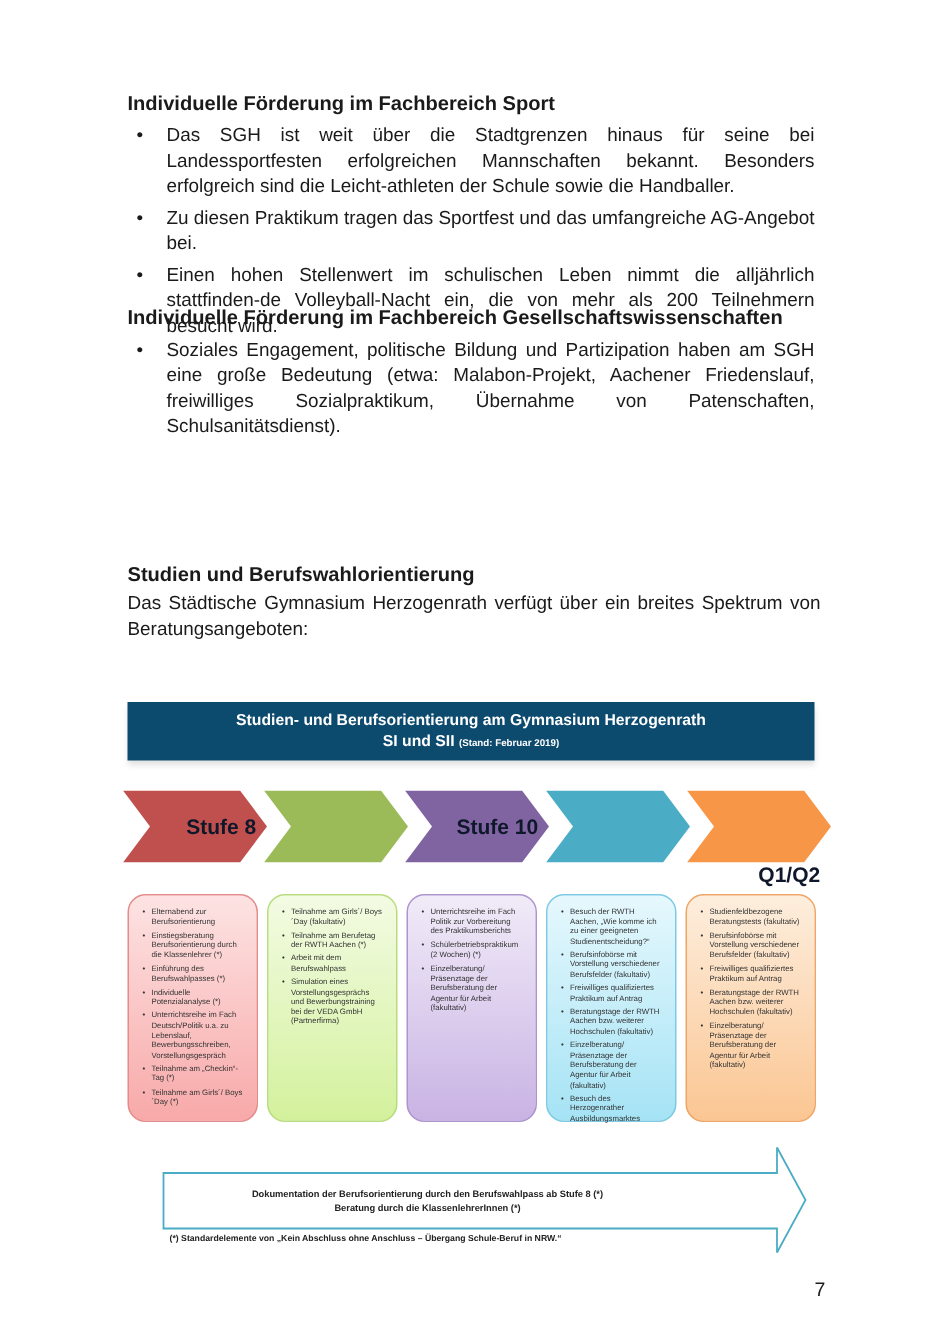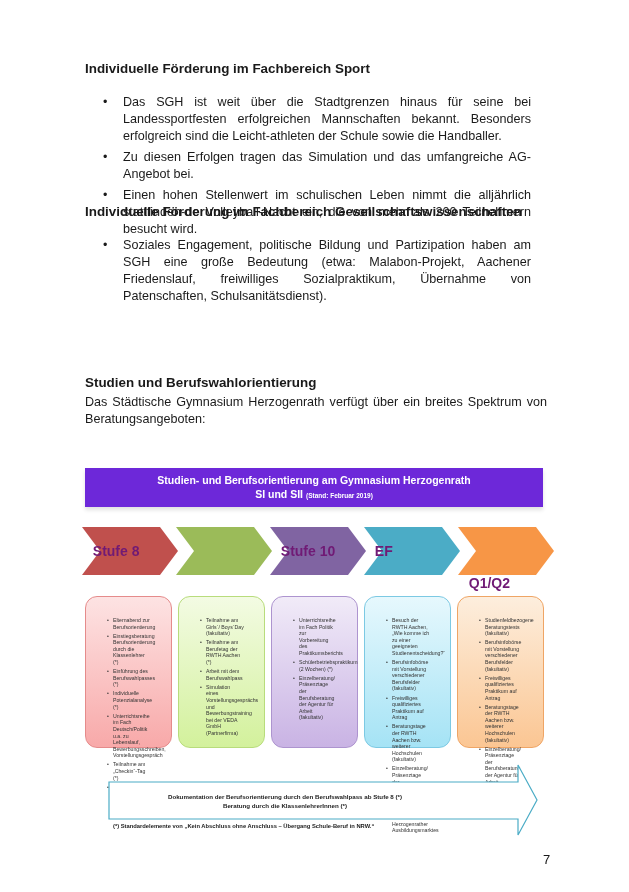--- a/index.html
+++ b/index.html
@@ -1,38 +1,38 @@
 <!DOCTYPE html>
 <html><head>
 <meta charset="utf-8">
 <style>
   html, body { margin: 0; padding: 0; background: #ffffff; }
   body { width: 629px; height: 892px; position: relative; overflow: hidden;
          font-family: "Liberation Sans", sans-serif; color: #1a1a1a; }
   .page { position: absolute; left: 0; top: 0; width: 629px; height: 892px; border-radius: 18px; }
   .text-block { position: absolute; left: 85px; width: 462px; font-size: 12.6px; line-height: 17px; }
   h2 { font-size: 13.4px; font-weight: bold; margin: 0 0 2px 0; line-height: 18px; }
-  ul { list-style: none; margin: 16px; padding: 0; }
+  ul { list-style: none; margin: 4px; padding: 0; }
   li { position: relative; padding-left: 22px; margin-bottom: 4px; text-align: justify; }
   li::before { content: "•"; position: absolute; left: 2px; top: 0; }
   p { margin: 0; text-align: justify; }
 
   #sec-sport { top: 60px; }
   #sec-gesell { top: 203px; }
   #sec-studien { top: 374px; }
 
   .banner { position: absolute; left: 85px; top: 468px; width: 458px; height: 39px;
-            background: #6d28d9; color: #fff; text-align: center; font-weight: bold;
+            background: #0c4a6e; color: #fff; text-align: center; font-weight: bold;
             font-size: 10.5px; line-height: 14px; padding-top: 5px; box-sizing: border-box;
             box-shadow: 0 3px 4px rgba(0,0,0,0.12); }
   .banner .small { font-size: 6.5px; }
 
   .chevrons { position: absolute; left: 80px; top: 527px; width: 480px; height: 48px; }
-  .chev-label { position: absolute; top: 0; height: 56px; line-height: 48px; color: #701a75;
-                font-weight: bold; font-size: 14px; text-align: left; }
+  .chev-label { position: absolute; top: 0; height: 56px; line-height: 48px; color: #0f172a;
+                font-weight: bold; font-size: 14px; text-align: right; }
 
   .card { position: absolute; top: 596px; width: 87px; height: 152px; border-radius: 12px;
           box-sizing: border-box; padding: 4px 4px 4px 5px; font-size: 5.2px; line-height: 6.6px; color: #333; }
   .card ul li { padding-left: 6px; margin-bottom: 2.5px; text-align: left; }
   .card ul li::before { left: 0; }
   .card-red { left: 85px; background: linear-gradient(#fde3e3, #f8a9a9); border: 1px solid #e58b8b; }
   .card-green { left: 178px; background: linear-gradient(#f3fbe3, #d3f19c); border: 1px solid #b8dc7c; }
   .card-purple { left: 271px; background: linear-gradient(#f1ebf8, #c9b3e4); border: 1px solid #ad94cf; }
   .card-blue { left: 364px; background: linear-gradient(#e6f8fd, #a5e3f5); border: 1px solid #7cc9e3; }
   .card-orange { left: 457px; background: linear-gradient(#fdeedd, #fbc693); border: 1px solid #efa565; }
@@ -45,21 +45,21 @@
 </style>
 </head>
 <body>
 
 <div class="page">
 
   <div class="text-block" id="sec-sport">
     <h2>Individuelle Förderung im Fachbereich Sport</h2>
     <ul>
       <li>Das SGH ist weit über die Stadtgrenzen hinaus für seine bei Landessportfesten erfolgreichen Mannschaften bekannt. Besonders erfolgreich sind die Leicht-athleten der Schule sowie die Handballer.</li>
-      <li>Zu diesen Erfolgen tragen das Simulation und das umfangreiche AG-Angebot bei.</li>
+      <li>Zu diesen Praktikum tragen das Sportfest und das umfangreiche AG-Angebot bei.</li>
       <li>Einen hohen Stellenwert im schulischen Leben nimmt die alljährlich stattfinden-de Volleyball-Nacht ein, die von mehr als 200 Teilnehmern besucht wird.</li>
     </ul>
   </div>
 
   <div class="text-block" id="sec-gesell">
     <h2>Individuelle Förderung im Fachbereich Gesellschaftswissenschaften</h2>
     <ul>
       <li>Soziales Engagement, politische Bildung und Partizipation haben am SGH eine große Bedeutung (etwa: Malabon-Projekt, Aachener Friedenslauf, freiwilliges Sozialpraktikum, Übernahme von Patenschaften, Schulsanitätsdienst).</li>
     </ul>
   </div>
@@ -80,21 +80,20 @@
   <div class="chevrons">
     <svg width="480" height="48" style="position:absolute;left:0;top:0">
       <polygon id="chev0" points="2,0 80,0 98,24 80,48 2,48 20,24" fill="#c0504d"></polygon>
       <polygon id="chev1" points="96,0 174,0 192,24 174,48 96,48 114,24" fill="#9bbb59"></polygon>
       <polygon id="chev2" points="190,0 268,0 286,24 268,48 190,48 208,24" fill="#8064a2"></polygon>
       <polygon id="chev3" points="284,0 362,0 380,24 362,48 284,48 302,24" fill="#4bacc6"></polygon>
       <polygon id="chev4" points="378,0 456,0 474,24 456,48 378,48 396,24" fill="#f79646"></polygon>
     </svg>
     <div class="chev-label" id="chl0" style="left: 12.8px; width: 78px;">Stufe 8</div>
     <div class="chev-label" id="chl2" style="left: 200.8px; width: 78px;">Stufe 10</div>
-    <div class="chev-label" id="chl3" style="left: 294.8px; width: 78px;">EF</div>
     <div class="chev-label" id="chl4" style="left: 388.8px; width: 78px; margin-top: 32px;">Q1/Q2</div>
   </div>
 
   <div class="card card-red">
     <ul>
       <li>Elternabend zur Berufsorientierung</li>
       <li>Einstiegsberatung Berufsorientierung durch die Klassenlehrer (*)</li>
       <li>Einführung des Berufswahlpasses (*)</li>
       <li>Individuelle Potenzialanalyse (*)</li>
       <li>Unterrichtsreihe im Fach Deutsch/Politik u.a. zu Lebenslauf, Bewerbungsschreiben, Vorstellungsgespräch</li>

